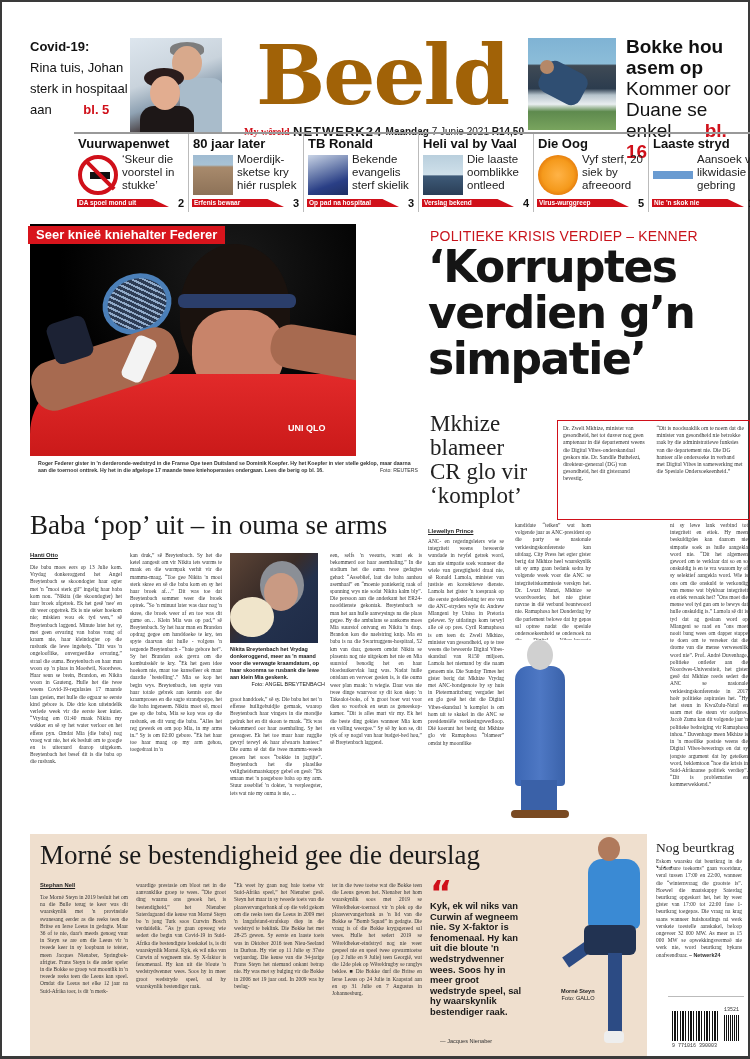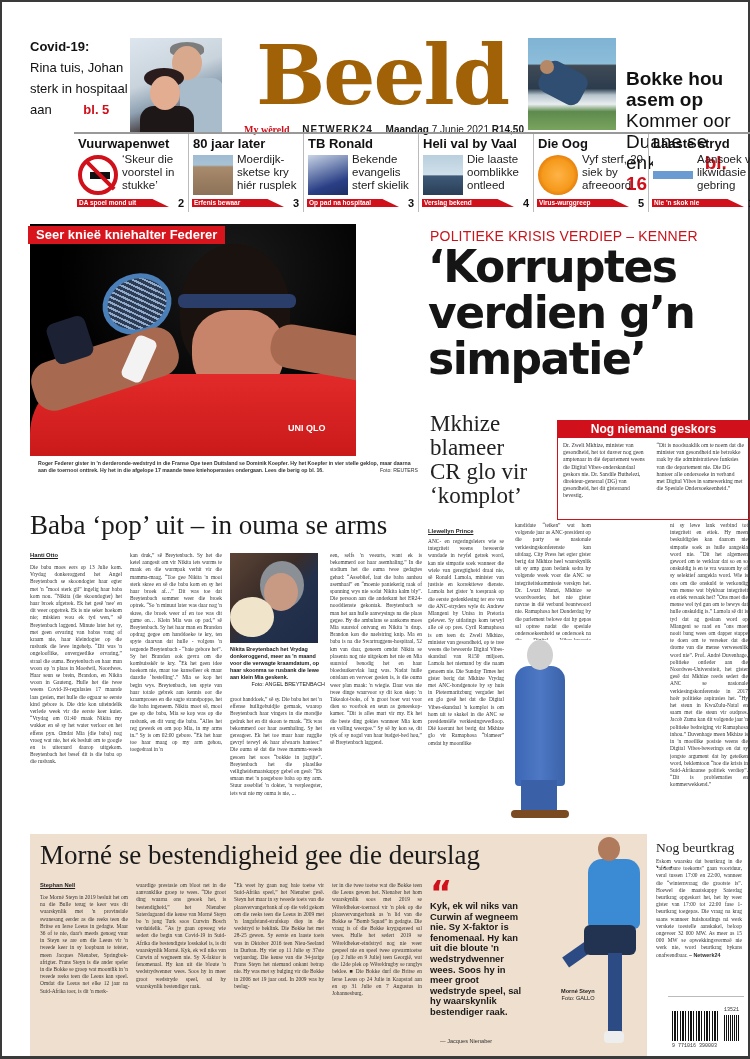--- a/index.html
+++ b/index.html
@@ -16,27 +16,27 @@
   .photo-couple { position: absolute; left: 100px; top: 10px; width: 92px; height: 94px; background: linear-gradient(160deg,#dde6ee 0%,#c9d3dc 40%,#8fa2b3 60%,#3d3030 80%,#2a2222 100%); overflow: hidden; }
   .photo-couple .p1 { position:absolute; left:42px; top:8px; width:30px; height:34px; border-radius:50%; background:#d8a98c; }
   .photo-couple .p1h { position:absolute; left:40px; top:4px; width:34px; height:14px; border-radius:50% 50% 30% 30%; background:#7d7d7d; }
   .photo-couple .p2 { position:absolute; left:20px; top:38px; width:30px; height:34px; border-radius:50%; background:#e2ad90; }
   .photo-couple .p2h { position:absolute; left:14px; top:30px; width:40px; height:20px; border-radius:50%; background:#2a1c1c; }
   .photo-couple .body1 { position:absolute; left:50px; top:40px; width:44px; height:60px; background:#a9bccb; border-radius:12px 12px 0 0; }
   .photo-couple .body2 { position:absolute; left:10px; top:68px; width:54px; height:40px; background:#1d1717; border-radius:14px 14px 0 0; }
   .logo { position: absolute; left: 212px; top: 6px; width: 280px; height: 82px; font-family: "DejaVu Serif", serif; font-weight: bold; font-size: 82px; line-height: 82px; color: #a16207; letter-spacing: -2px; text-align: center; }
   .sub-line { position: absolute; left: 214px; top: 96px; width: 280px; font-family: "Liberation Sans", sans-serif; font-size: 10px; display: flex; justify-content: space-between; align-items: center; }
   .sub-line .mw { color: #d0101a; font-family: "Liberation Serif", serif; font-weight: bold; font-size: 10px; }
-  .sub-line .n24 { font-weight: bold; letter-spacing: 1px; font-size: 10px; }
+  .sub-line .n24 { font-weight: bold; letter-spacing: 1px; font-size: 13px; }
   .sub-line .dt b { font-weight: bold; }
   .photo-rugby { position: absolute; left: 498px; top: 10px; width: 88px; height: 92px; background: linear-gradient(180deg,#7fb3d4 0%,#8cbdd9 28%,#3f4a55 30%,#2c3c4e 55%,#b6c4cc 62%,#e9eef0 72%,#5e8a4e 80%,#79a45e 100%); overflow:hidden; }
   .photo-rugby .pl { position:absolute; left:12px; top:28px; width:46px; height:34px; background:#2f4e72; transform: rotate(28deg); border-radius:10px; }
   .photo-rugby .hd { position:absolute; left:12px; top:22px; width:14px; height:14px; border-radius:50%; background:#b58868; }
   .tease-r { position: absolute; left: 596px; top: 8px; width: 110px; font-family: "Liberation Sans", sans-serif; font-size: 19px; line-height: 21px; color: #111; }
-  .tease-r .hd { font-weight: bold; display: block; margin-top: 32px; }
+  .tease-r .hd { font-weight: bold; display: block; }
 
   
   .strip { position: absolute; left: 0; top: 112px; width: 690px; height: 80px; border-top: 2px solid #999; display: flex; margin-left: 44px; }
   .tcell { position: relative; width: 115px; height: 78px; border-right: 1px solid #bbb; padding: 2px 4px 0 4px; font-family: "Liberation Sans", sans-serif; }
   .tcell:last-child { border-right: none; }
   .tcell .tt { font-weight: bold; font-size: 13px; line-height: 15px; color: #111; }
   .tcell .tb { position: absolute; left: 48px; top: 19px; font-size: 11.5px; line-height: 13px; color: #222; }
   .tcell .ti { position: absolute; left: 4px; top: 21px; width: 40px; height: 40px; }
   .tcell .tag { position: absolute; left: 3px; bottom: 5px; width: 92px; height: 8px; background: #d0101a; clip-path: polygon(0 0,82% 0,100% 100%,0 100%); color: #fff; font-size: 6.5px; line-height: 8px; font-weight: bold; padding-left: 2px; white-space: nowrap; overflow: hidden; }
   .tcell .num { position: absolute; right: 4px; bottom: 3px; font-weight: bold; font-size: 11px; color: #111; }
@@ -219,21 +219,20 @@
   <div class="lead-banner">Seer knieë kniehalter Federer</div>
   <div class="lead-caption">
     <span>Roger Federer gister in 'n derderonde-wedstryd in die Franse Ope teen Duitsland se Dominik Koepfer. Hy het Koepfer in vier stelle geklop, maar daarna aan die toernooi onttrek. Hy het in die afgelope 17 maande twee kniehoperasies ondergaan. Lees die berig op bl. 16.</span>
     <span class="cred">Foto: REUTERS</span>
   </div>
 
   <div class="kicker">POLITIEKE KRISIS VERDIEP – KENNER</div>
   <div class="headline">‘Korruptes verdien g’n simpatie’</div>
   <div class="subhead">Mkhize blameer CR glo vir ‘komplot’</div>
   <div class="sidebox">
-    <div class="bt">Nog niemand geskors</div>
     <div class="bc">
       <p>Dr. Zweli Mkhize, minister van gesondheid, het tot dusver nog geen amptenaar in dié departement weens die Digital Vibes-onderskandaal geskors nie. Dr. Sandile Buthelezi, direkteur-generaal (DG) van gesondheid, het dit gisteraand bevestig.</p>
       <p>“Dit is noodsaaklik om te noem dat die minister van gesondheid nie betrokke raak by die administratiewe funksies van die departement nie. Die DG hanteer alle ondersoeke in verband met Digital Vibes in samewerking met die Spesiale Ondersoekeenheid.”</p>
     </div>
   </div>
 
   <div class="byline" style="position:absolute;left:398px;top:508px;">Llewellyn Prince</div>
   <div class="col" style="left:398px;top:518px;width:76px;height:292px;overflow:hidden;">ANC- en regeringsleiers wie se integriteit weens beweerde wandade in twyfel getrek word, kan nie simpatie soek wanneer die wiele van geregtigheid draai nie, sê Ronald Lamola, minister van justisie en korrektiewe dienste. Lamola het gister 'n toespraak op die eerste gedenklesing ter ere van die ANC-stryders wyle dr. Andrew Mlangeni by Unisa in Pretoria gelewer. Sy uitlatings kom terwyl alle oë op pres. Cyril Ramaphosa is om teen dr. Zweli Mkhize, minister van gesondheid, op te tree weens die beweerde Digital Vibes-skandaal van R150 miljoen. Lamola het niemand by die naam genoem nie. Die Sunday Times het gister berig dat Mkhize Vrydag met ANC-bondgenote by sy huis in Pietermaritzburg vergader het en glo gesê het dat die Digital Vibes-skandaal 'n komplot is om hom uit te skakel in die ANC se presidensiële verkiesingswedloop. Dié koerant het berig dat Mkhize glo vir Ramaphosa “blameer” omdat hy moontlike</div>
   <div class="col" style="left:485px;top:502px;width:76px;height:118px;overflow:hidden;">kandidate “teiken” wat hom volgende jaar as ANC-president op die party se nasionale verkiesingskonferensie kan uitdaag. City Press het egter gister berig dat Mkhize heel waarskynlik uit sy amp gaan bedank sodra hy volgende week voor die ANC se integriteitskommissie verskyn het. Dr. Lwazi Manzi, Mkhize se woordvoerder, het nie gister navrae in dié verband beantwoord nie. Ramaphosa het Donderdag by die parlement belowe dat hy gepas sal optree nadat die spesiale ondersoekeenheid se ondersoek na die Digital Vibes-kwessie afgehandel is. Lamola het gesê 'n uitlating wat Mlangeni in 2018 oor politici en korrupsie gemaak het, is vandag steeds die ervaring van baie Suid-Afrikaners. Mlangeni het gesê “sommige van ons politieke leiers het absoluut korrup geword - dat hulle nie meer daarin belangstel om ons mense se lewe te verbeter nie”. “Hulle is besig om hul sakke vol geld te stop, geld was bedoel is om die arm mense te help. “Wat 'n skande!” Volgens Lamola was Mlange-</div>
   <div class="col" style="left:640px;top:502px;width:78px;height:308px;overflow:hidden;">ni sy lewe lank verbind tot integriteit en etiek. Hy meen beskuldigdes kan daarom nie simpatie soek as hulle aangekla word nie. “Dit het algemeen geword om te verklaar dat so en so onskuldig is en te vra waarom hy of sy selektief aangekla word. Wie is ons om die onskuld te verkondig van mense wat blykbaar integriteit en etiek versaak het? “Ons moet die mense wel tyd gun om te bewys dat hulle onskuldig is.” Lamola sê dit is tyd dat ag geslaan word op Mlangeni se raad en “ons moet nooit bang wees om dapper stappe te doen om te verseker dat die drome van die mense verwesenlik word nie”. Prof. André Duvenhage, politieke ontleder aan die Noordwes-Universiteit, het gister gesê dat Mkhize reeds sedert die ANC se nasionale verkiesingskonferensie in 2017 hoër politieke aspirasies het. “Hy het steun in KwaZulu-Natal en saam met die steun vir oudpres. Jacob Zuma kan dit volgende jaar 'n politieke bedreiging vir Ramaphosa inhou.” Duvenhage meen Mkhize is in 'n moeilike posisie weens die Digital Vibes-bewerings en dat sy jongste argument dat hy geteiken word, beklemtoon “hoe die krisis in Suid-Afrikaanse politiek verdiep”. “Dit is problematies en kommerwekkend.”</div>

